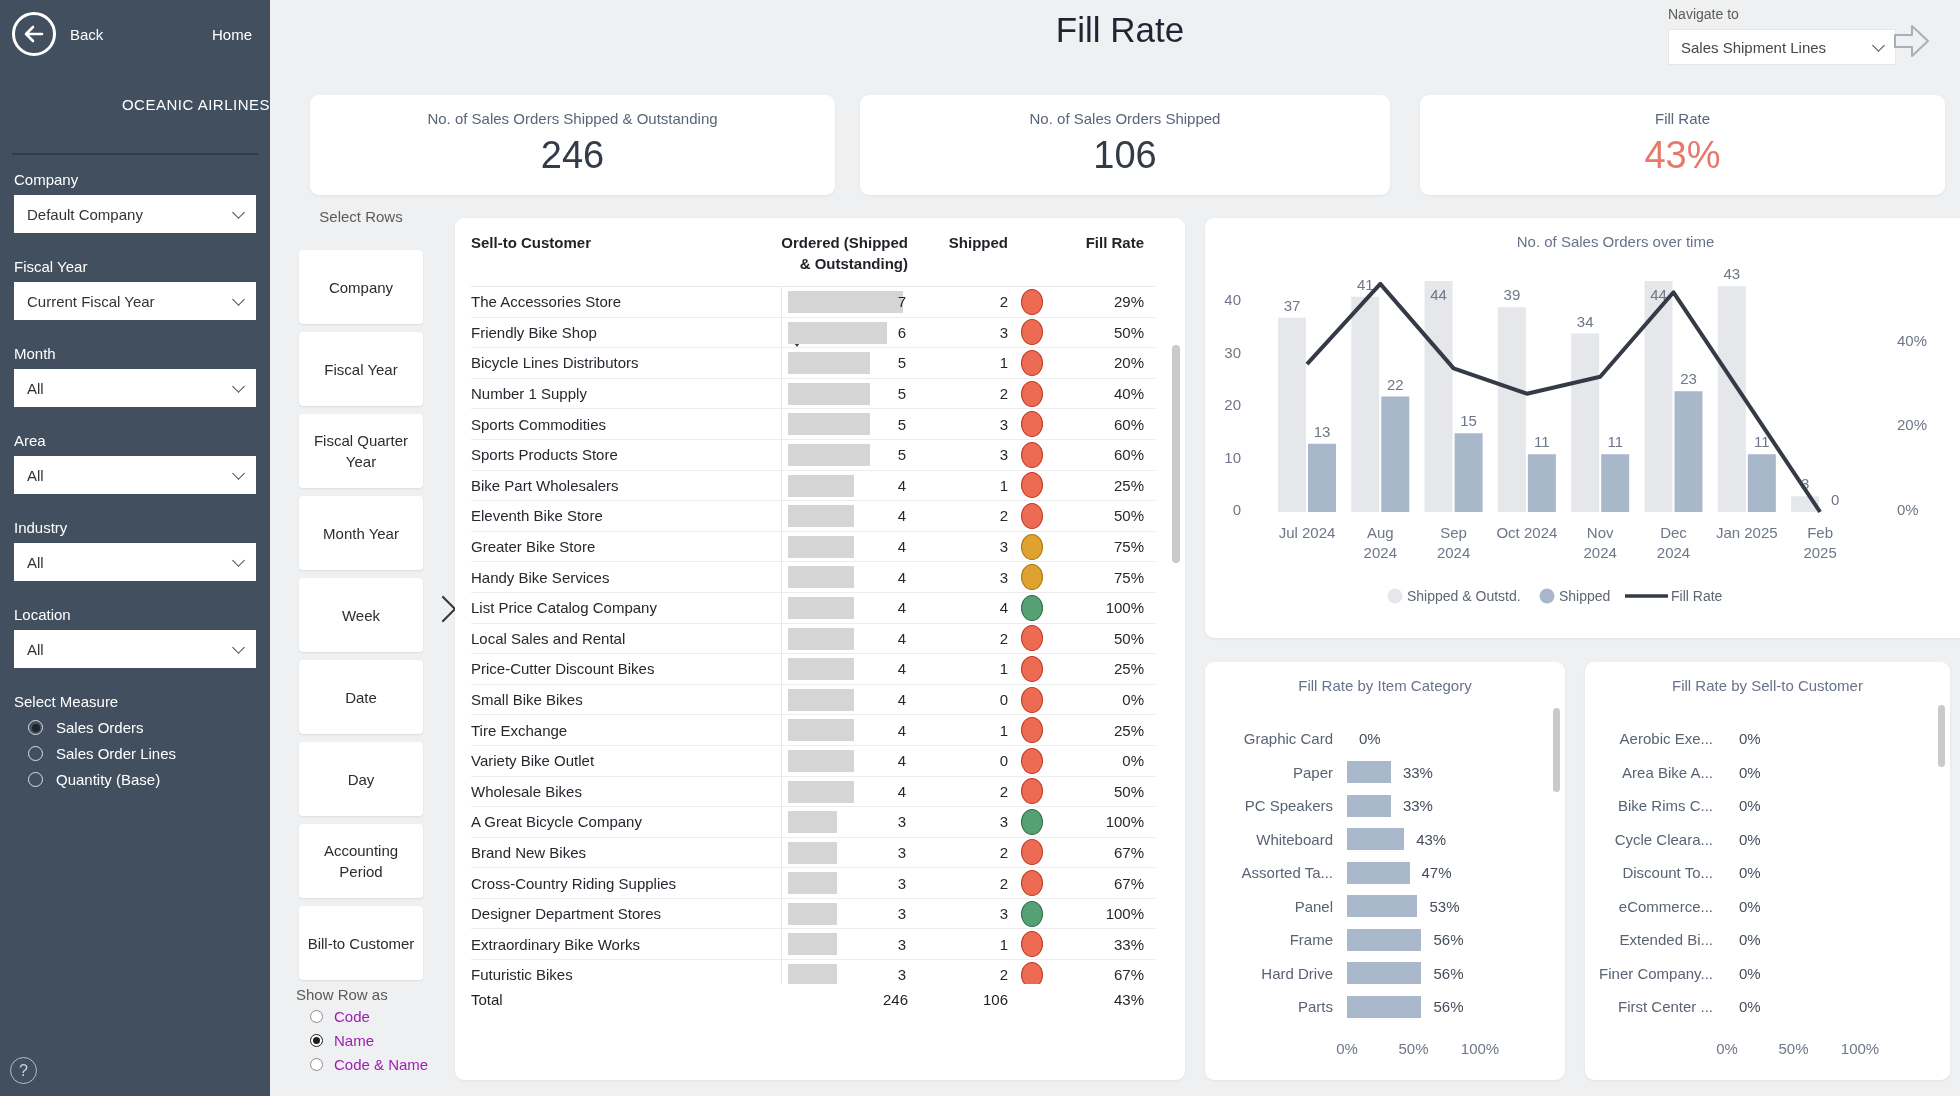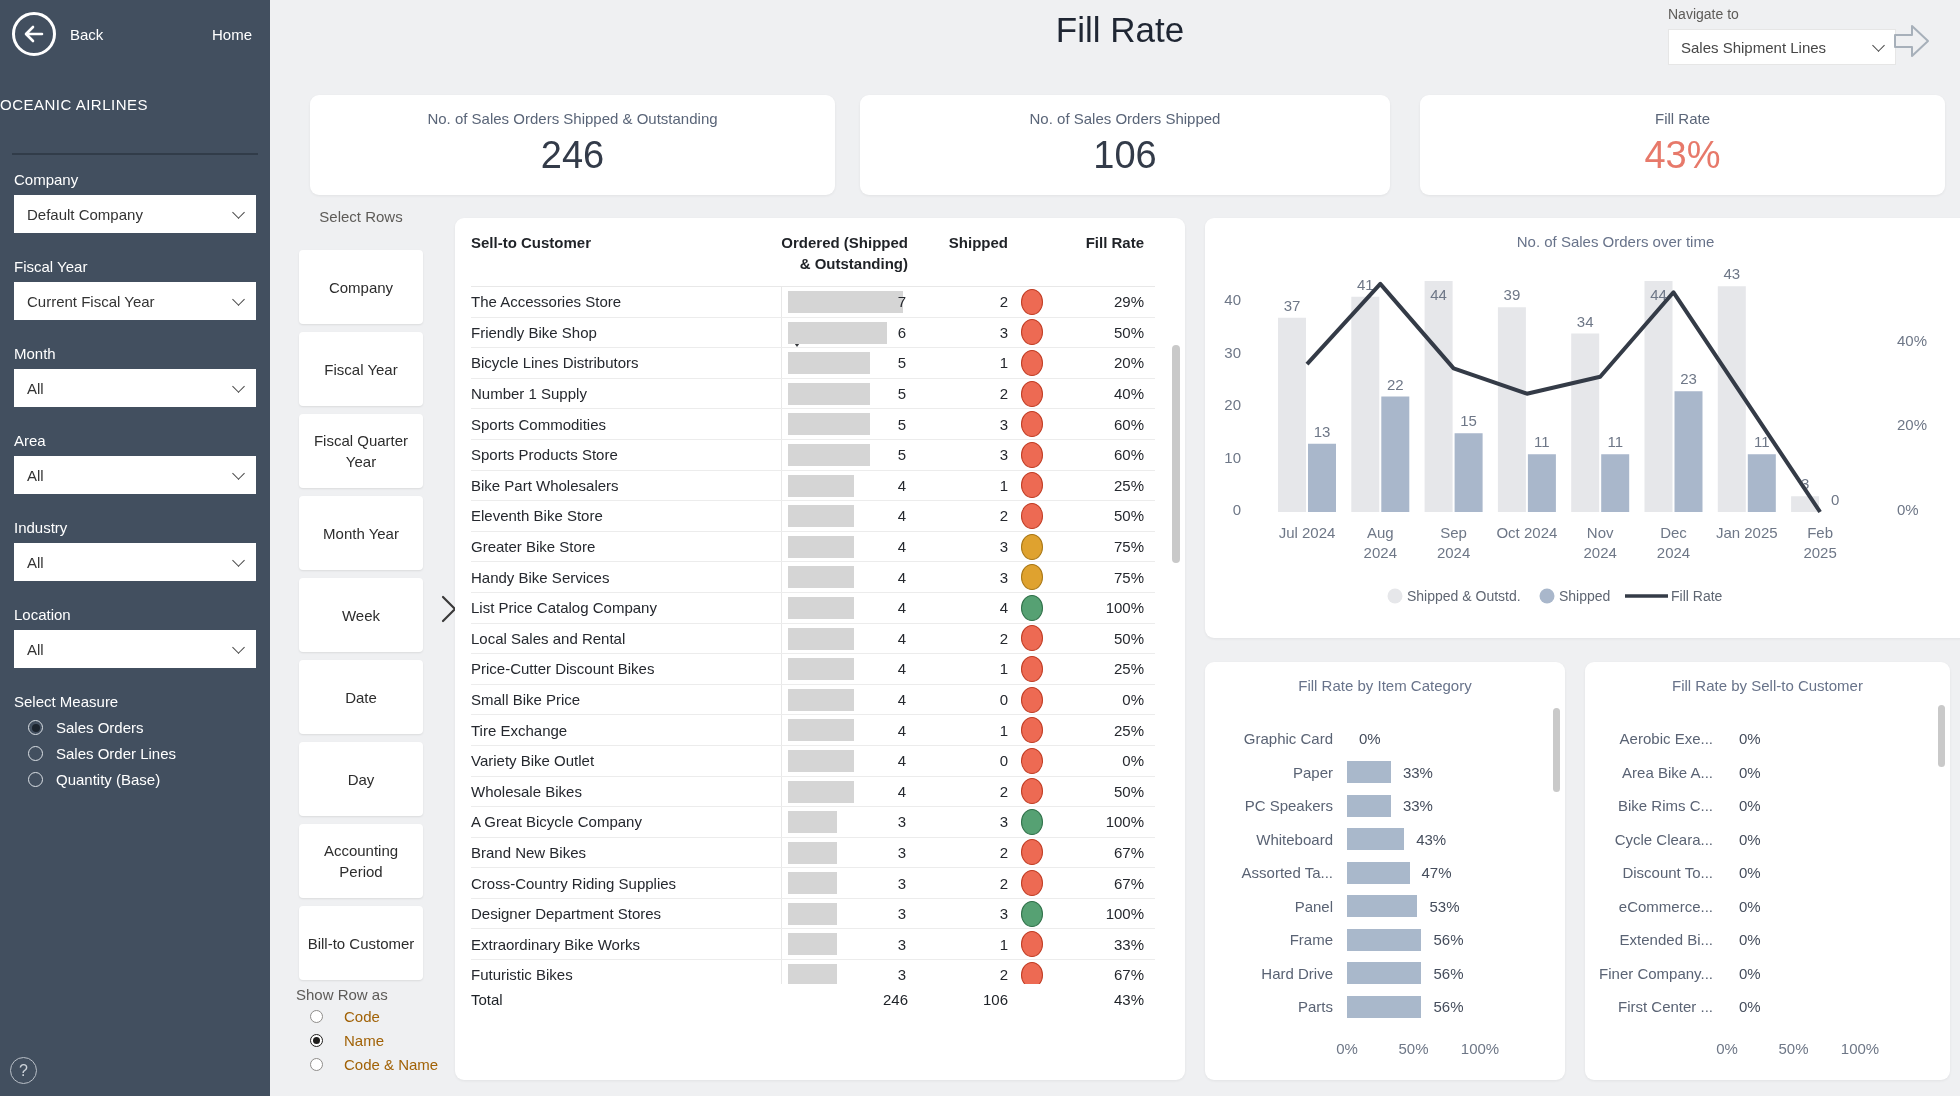--- a/index.html
+++ b/index.html
@@ -6,21 +6,21 @@
   html,body{width:1960px;height:1096px;overflow:hidden;background:#eff0f2;
     font-family:"Liberation Sans",sans-serif;position:relative;color:#252423}
 
   
   .sidebar{position:absolute;left:0;top:0;width:270px;height:1096px;background:#424f5f;color:#fff}
   .sb-top{display:flex;align-items:center;padding:12px 18px 0 12px}
   .back-circle{width:44px;height:44px;border:3px solid #fff;border-radius:50%;
     display:flex;align-items:center;justify-content:center;cursor:pointer}
   .back-label{margin-left:14px;font-size:15px}
   .home-label{margin-left:auto;font-size:15px;cursor:pointer}
-  .brand{text-align:left;margin-top:40px;font-size:15px;letter-spacing:.5px}
+  .brand{text-align:right;margin-top:40px;font-size:15px;letter-spacing:.5px}
   .sb-divider{margin:40px 12px 16px;border-top:2px solid #313c49}
   .filter-group{padding:0 14px;margin-bottom:25px}
   .f-label{font-size:15px;margin-bottom:7px}
   .select-box{height:38px;background:#fff;color:#333;display:flex;align-items:center;
     padding:0 13px;font-size:15px;cursor:pointer}
   .sb-val{flex:1;white-space:nowrap;overflow:hidden}
   .chev{width:9px;height:9px;border-right:1.8px solid #454545;border-bottom:1.8px solid #454545;
     transform:rotate(45deg);margin-top:-4px;flex:none}
   .measure-title{padding:0 14px;font-size:15px;margin-top:3px}
   .mrow{display:flex;align-items:center;gap:13px;margin:9px 0 0 28px;font-size:15px;cursor:pointer}
@@ -45,21 +45,21 @@
 
   
   .sr-label{position:absolute;left:299px;top:208px;width:124px;text-align:center;color:#5d5b58;font-size:15px}
   .rowbtns{position:absolute;left:299px;top:250px;width:124px;display:flex;flex-direction:column;gap:8px}
   .rowbtn{height:74px;background:#fff;border-radius:4px;box-shadow:0 1px 2px rgba(0,0,0,.09);
     display:flex;align-items:center;justify-content:center;text-align:center;font-size:15px;
     color:#2d2d2d;padding:0 8px;cursor:pointer;line-height:21px}
   .week-chev{position:absolute;left:440px;top:594px}
   .showrow-label{position:absolute;left:296px;top:986px;font-size:15px;color:#5d5b58}
   .showrows{position:absolute;left:310px;top:1008px}
-  .srrow{display:flex;align-items:center;gap:21px;font-size:15px;color:#a16207;margin-bottom:7px;cursor:pointer}
+  .srrow{display:flex;align-items:center;gap:11px;font-size:15px;color:#a21caf;margin-bottom:7px;cursor:pointer}
   .radio2{width:13px;height:13px;border:1.6px solid #8f8d8b;border-radius:50%;position:relative;flex:none;background:#fff}
   .radio2.checked{border-color:#1f1e1d}
   .radio2.checked::after{content:"";position:absolute;inset:2px;background:#1f1e1d;border-radius:50%}
 
   
   #table-card{left:455px;top:218px;width:730px;height:862px;overflow:hidden}
   .card-title{text-align:center;font-size:15px;color:#68738a;padding-top:15px}
   .thead{display:flex;padding:14px 30px 0 16px;font-weight:bold;font-size:15px;color:#1f2227;line-height:21px}
   .c-name{width:310px}
   .c-ord{width:127px;text-align:right}
@@ -397,21 +397,21 @@
           <div class="dbar" style="width: 65.7143px;"></div>
           <span class="ordnum">4</span>
         </div>
         <div class="c-ship">1</div>
         <div class="c-circ">
           <div class="circ" style="background: rgb(237, 106, 83); border-color: rgb(192, 59, 34);"></div>
         </div>
         <div class="c-rate">25%</div>
       </div>
       <div class="trow">
-        <div class="c-name">Small Bike Price</div>
+        <div class="c-name">Small Bike Bikes</div>
         <div class="c-ord">
           <div class="dbar" style="width: 65.7143px;"></div>
           <span class="ordnum">4</span>
         </div>
         <div class="c-ship">0</div>
         <div class="c-circ">
           <div class="circ" style="background: rgb(237, 106, 83); border-color: rgb(192, 59, 34);"></div>
         </div>
         <div class="c-rate">0%</div>
       </div>

